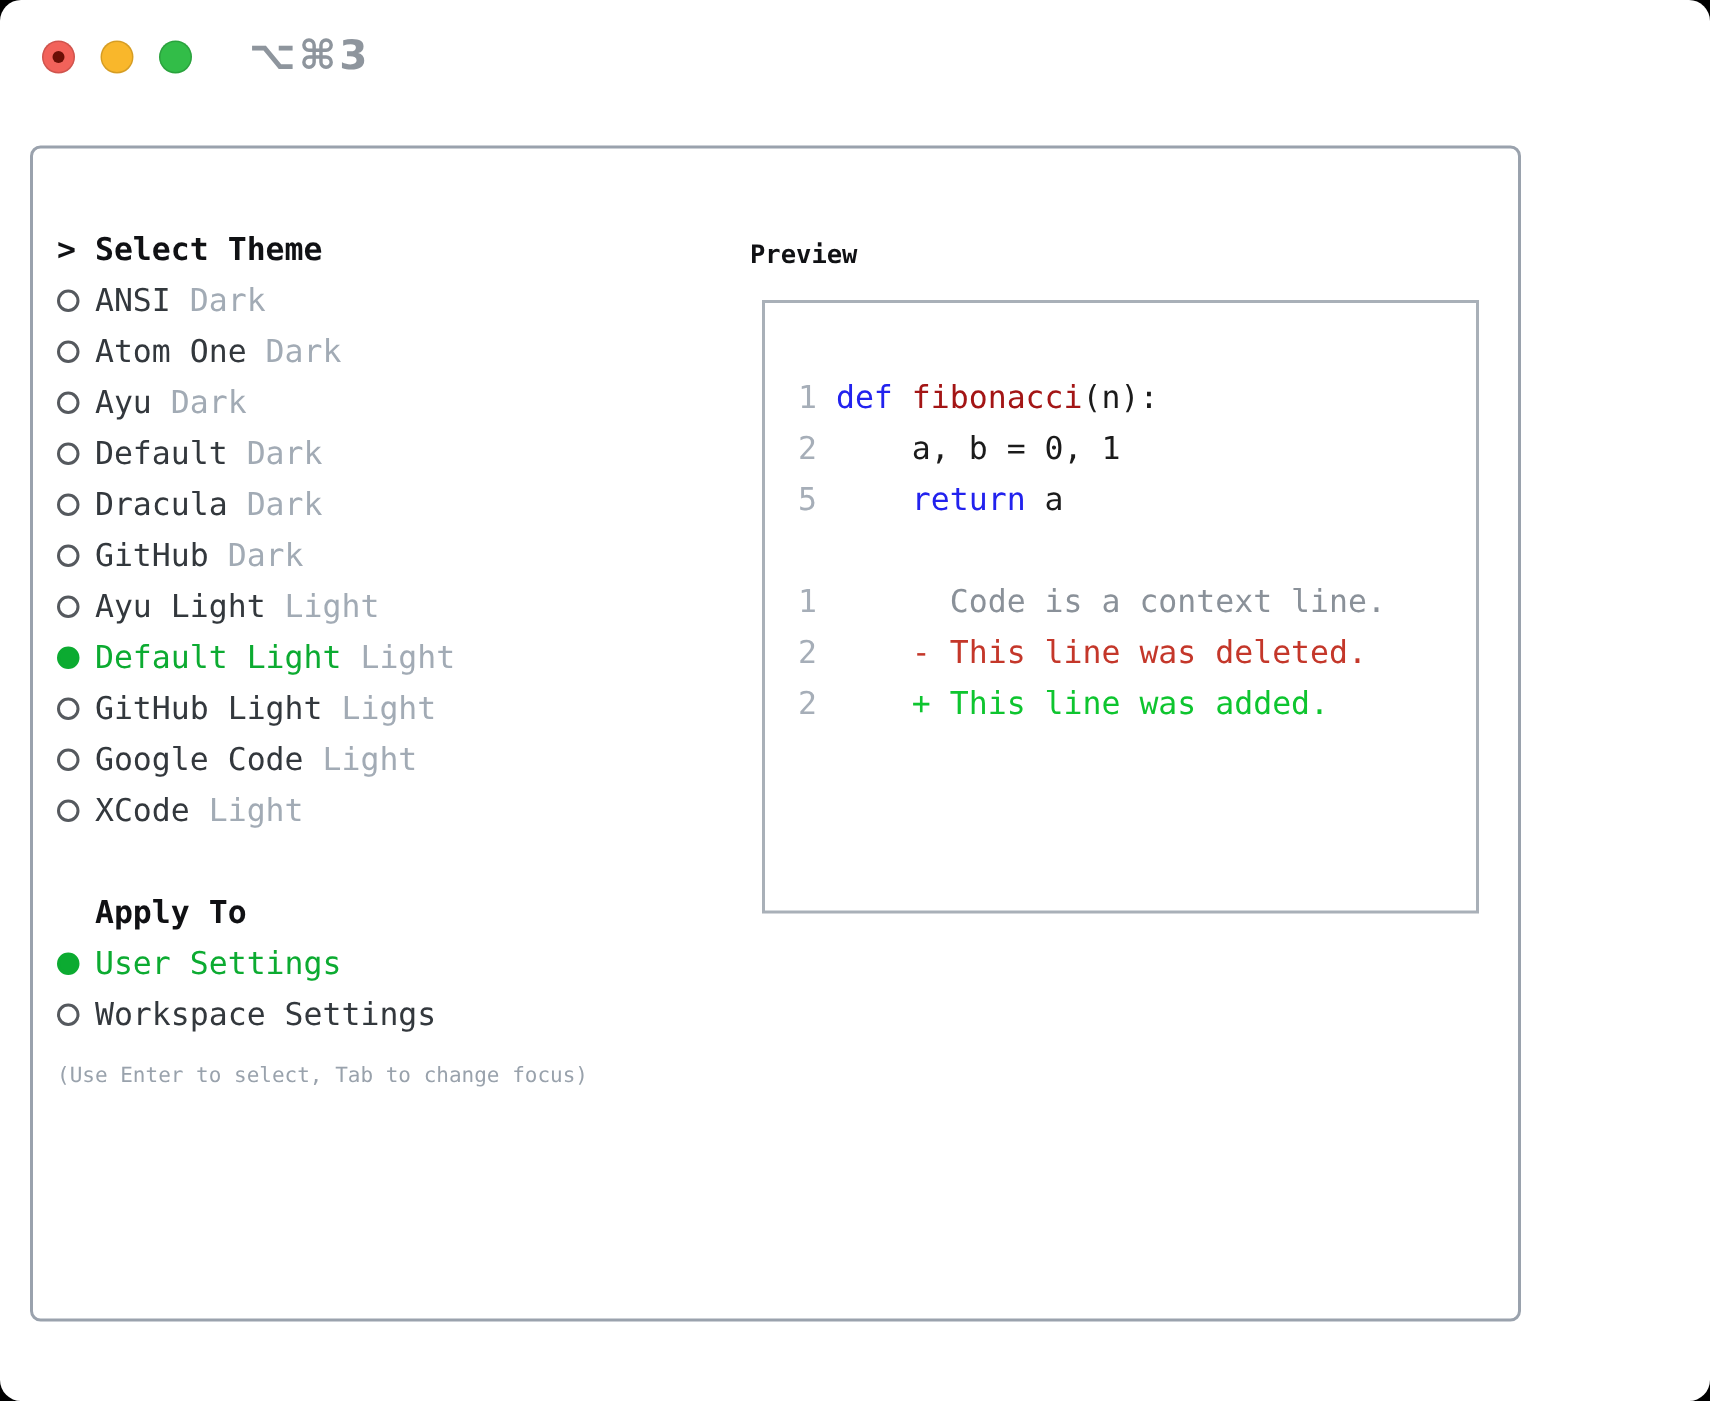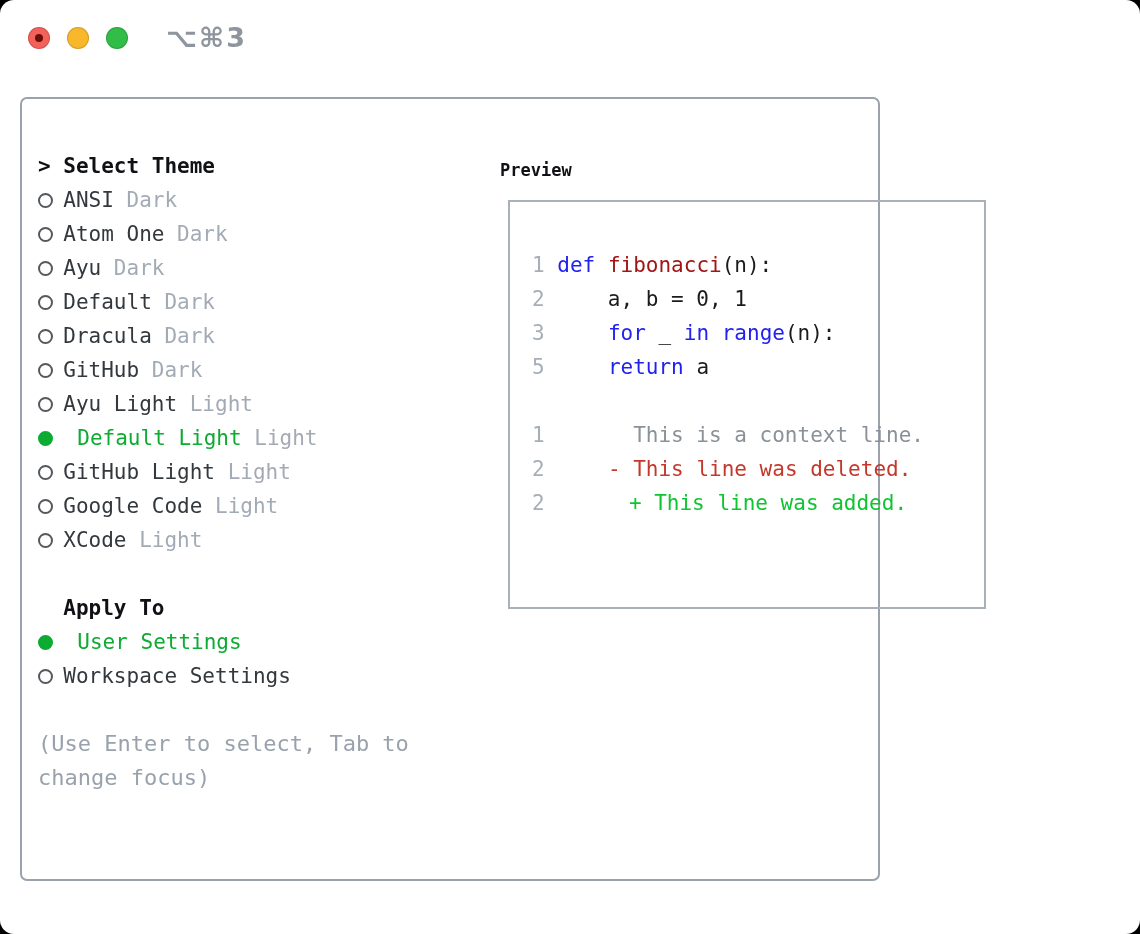--- a/index.html
+++ b/index.html
@@ -12,48 +12,48 @@
   .dot{position:absolute;top:27px;width:22px;height:22px;border-radius:50%;
        box-shadow:inset 0 0 0 1px rgba(0,0,0,.14);}
   .dot.red{left:28px;background:var(--traffic_red);}
   .dot.yellow{left:67px;background:var(--traffic_yellow);}
   .dot.green{left:106px;background:var(--traffic_green);}
   .dot .inner{position:absolute;left:7px;top:7px;width:8px;height:8px;border-radius:50%;
        background:var(--traffic_red_dot);}
   .win-title{position:absolute;left:166px;top:22px;font-family:"DejaVu Sans","Liberation Sans",sans-serif;
        font-size:27px;font-weight:bold;letter-spacing:2px;color:var(--title_gray);}
   
-  .panel{position:absolute;left:20px;top:97px;width:860px;height:784px;
+  .panel{position:absolute;left:20px;top:97px;width:994px;height:784px;
        border:2px solid var(--panel_border);border-radius:7px;box-sizing:border-box;}
   .left-col{position:absolute;left:16px;top:50px;width:440px;}
   .row{white-space:pre;height:34px;line-height:34px;font-size:21px;color:var(--item_text);}
   .marker{display:inline-block;width:2ch;}
   .caret{font-weight:bold;color:var(--heading);}
   .heading{font-weight:bold;color:var(--heading);}
   .radio{display:inline-block;width:15px;height:15px;box-sizing:border-box;
        border:2px solid var(--radio_ring);border-radius:50%;vertical-align:-1px;}
   .radio.on{border-color:var(--selected_green);background:var(--selected_green);}
   .label{color:var(--item_text);}
-  .selected .label{color:var(--selected_green);margin-left:14px;}
+  .selected .label{color:var(--selected_green);}
   .variant{color:var(--muted);margin-left:1ch;}
   .spacer{height:34px;}
-  .footer{width:420px;font-size:22px;line-height:34px;color:var(--hint);white-space:normal;margin-top:34px;}
+  .footer{width:420px;font-size:14px;line-height:49px;color:var(--hint);white-space:normal;}
   
   .preview-heading{position:absolute;left:478px;top:54px;font-size:17px;line-height:34px;
        font-weight:bold;color:var(--heading);}
   .code-box{position:absolute;left:486px;top:101px;width:478px;height:409px;box-sizing:border-box;
        border:2px solid var(--box_border);padding:46px 0 0 22px;overflow:hidden;}
   .cline{white-space:pre;height:34px;line-height:34px;font-size:21px;}
   .lnum{color:var(--line_number);margin-right:1ch;}
   .tok.plain{color:var(--code_text);}
   .tok.keyword{color:var(--keyword);}
   .tok.function{color:var(--function);}
   .tok.context{color:var(--context);}
   .tok.deleted{color:var(--deleted);}
-  .tok.added{color:var(--added);margin-left:21px;}
+  .tok.added{color:var(--added);}
 </style>
 </head>
 <body>
 
 <div class="window">
 
   <span class="dot red">
       <span class="inner"></span>
     </span>
   <span class="dot yellow"></span>
@@ -90,23 +90,22 @@
 
       <div class="footer">(Use Enter to select, Tab to change focus)</div>
     </div>
 
     <div class="preview-heading">Preview</div>
 
     <div class="code-box">
       <div id="code-lines">
           <div class="cline"><span class="lnum">1</span><span class="tok keyword">def</span><span class="tok plain"> </span><span class="tok function">fibonacci</span><span class="tok plain">(n):</span></div>
           <div class="cline"><span class="lnum">2</span><span class="tok plain">    a, b = 0, 1</span></div>
-          <div class="cline"><span class="lnum">3</span><span class="tok plain">    </span><span class="tok keyword">for</span><span class="tok plain"> _ </span><span class="tok keyword">in</span><span class="tok plain"> </span><span class="tok keyword">range</span><span class="tok plain">(n):</span></div>
           <div class="cline"><span class="lnum">5</span><span class="tok plain">    </span><span class="tok keyword">return</span><span class="tok plain"> a</span></div>
           <div class="cline"><span class="lnum"></span></div>
-          <div class="cline"><span class="lnum">1</span><span class="tok context">      This is a context line.</span></div>
+          <div class="cline"><span class="lnum">1</span><span class="tok context">      Code is a context line.</span></div>
           <div class="cline"><span class="lnum">2</span><span class="tok plain">    </span><span class="tok deleted">- This line was deleted.</span></div>
           <div class="cline"><span class="lnum">2</span><span class="tok plain">    </span><span class="tok added">+ This line was added.</span></div>
         </div>
     </div>
 
   </div>
 </div>
 
 </body></html>

